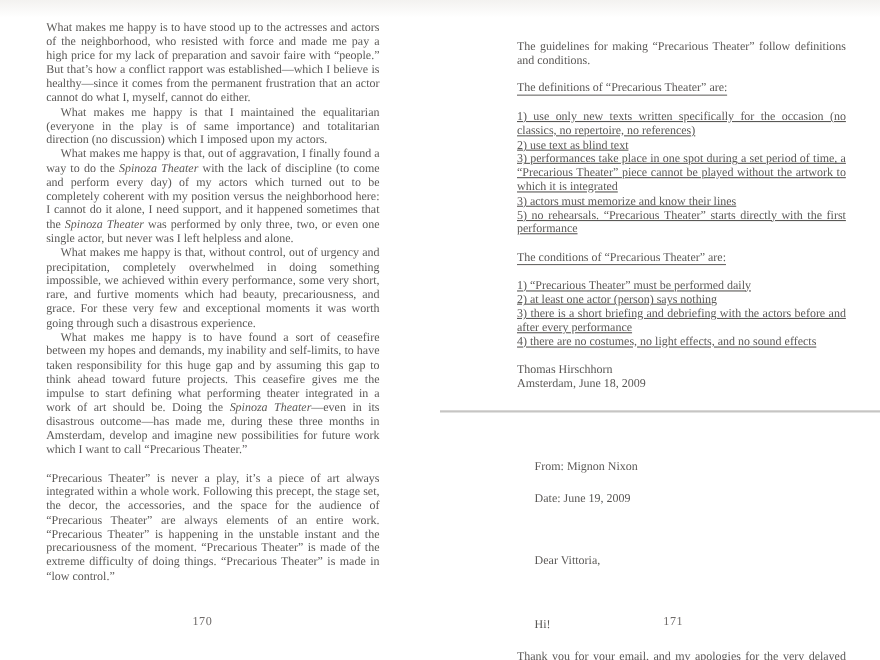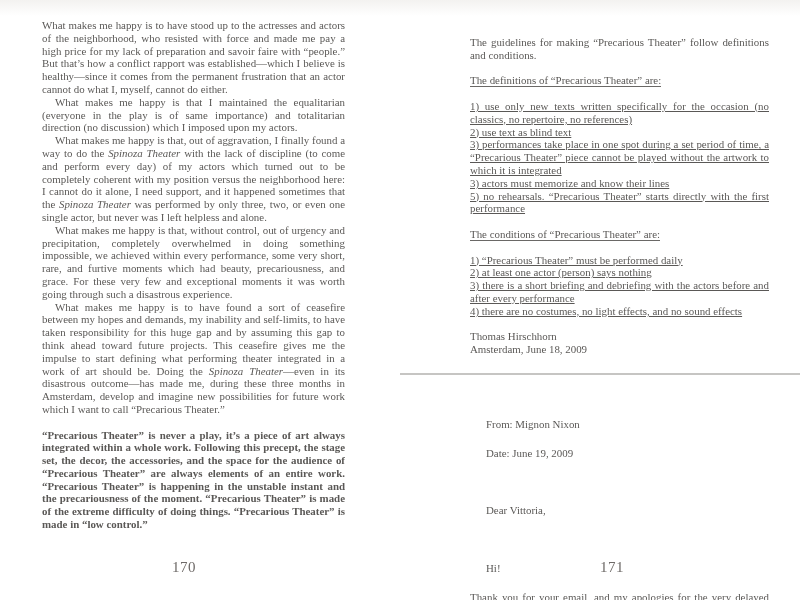--- a/index.html
+++ b/index.html
@@ -15,38 +15,38 @@
   }
   .text-col{
     position:absolute;
     font-size:10.9px;line-height:12.8px;
     text-align:justify;
   }
   #left-col{left:42px;top:19px;width:303px;}
   #right-col{left:470px;top:36px;width:299px;text-align:justify;}
   p.para{margin:0;padding:0;}
   p.para.indent{text-indent:13px;}
-  p.para.spaced{margin-top:12.8px;font-weight:bold;}
+  p.para.spaced{margin-top:12.8px;}
   .it{font-style:italic;}
   .gap{height:12.8px;}
   .spacer-rule{height:46px;}
   .heading .u{
     border-bottom:1px solid #6a6866;
     padding-bottom:0;
   }
   .list-line{margin:0;text-decoration:underline;}
   .sig-line{margin:0;}
   .email-line{margin:16px;}
   .divider-rule{
     position:absolute;left:400px;top:373px;width:400px;height:2px;
     background:#c6c5c3;
   }
   .pagenum{
     position:absolute;top:559px;width:284px;
-    text-align:center;font-size:15px;letter-spacing:0.5px;color:#6e6a68;
+    text-align:center;font-size:11px;letter-spacing:0.5px;color:#6e6a68;
   }
   #pagenum-left{left:42px;}
   #pagenum-right{left:470px;}
 </style>
 </head>
 <body>
 
 <div class="scan-edge"></div>
 
 <div class="text-col" id="left-col">

